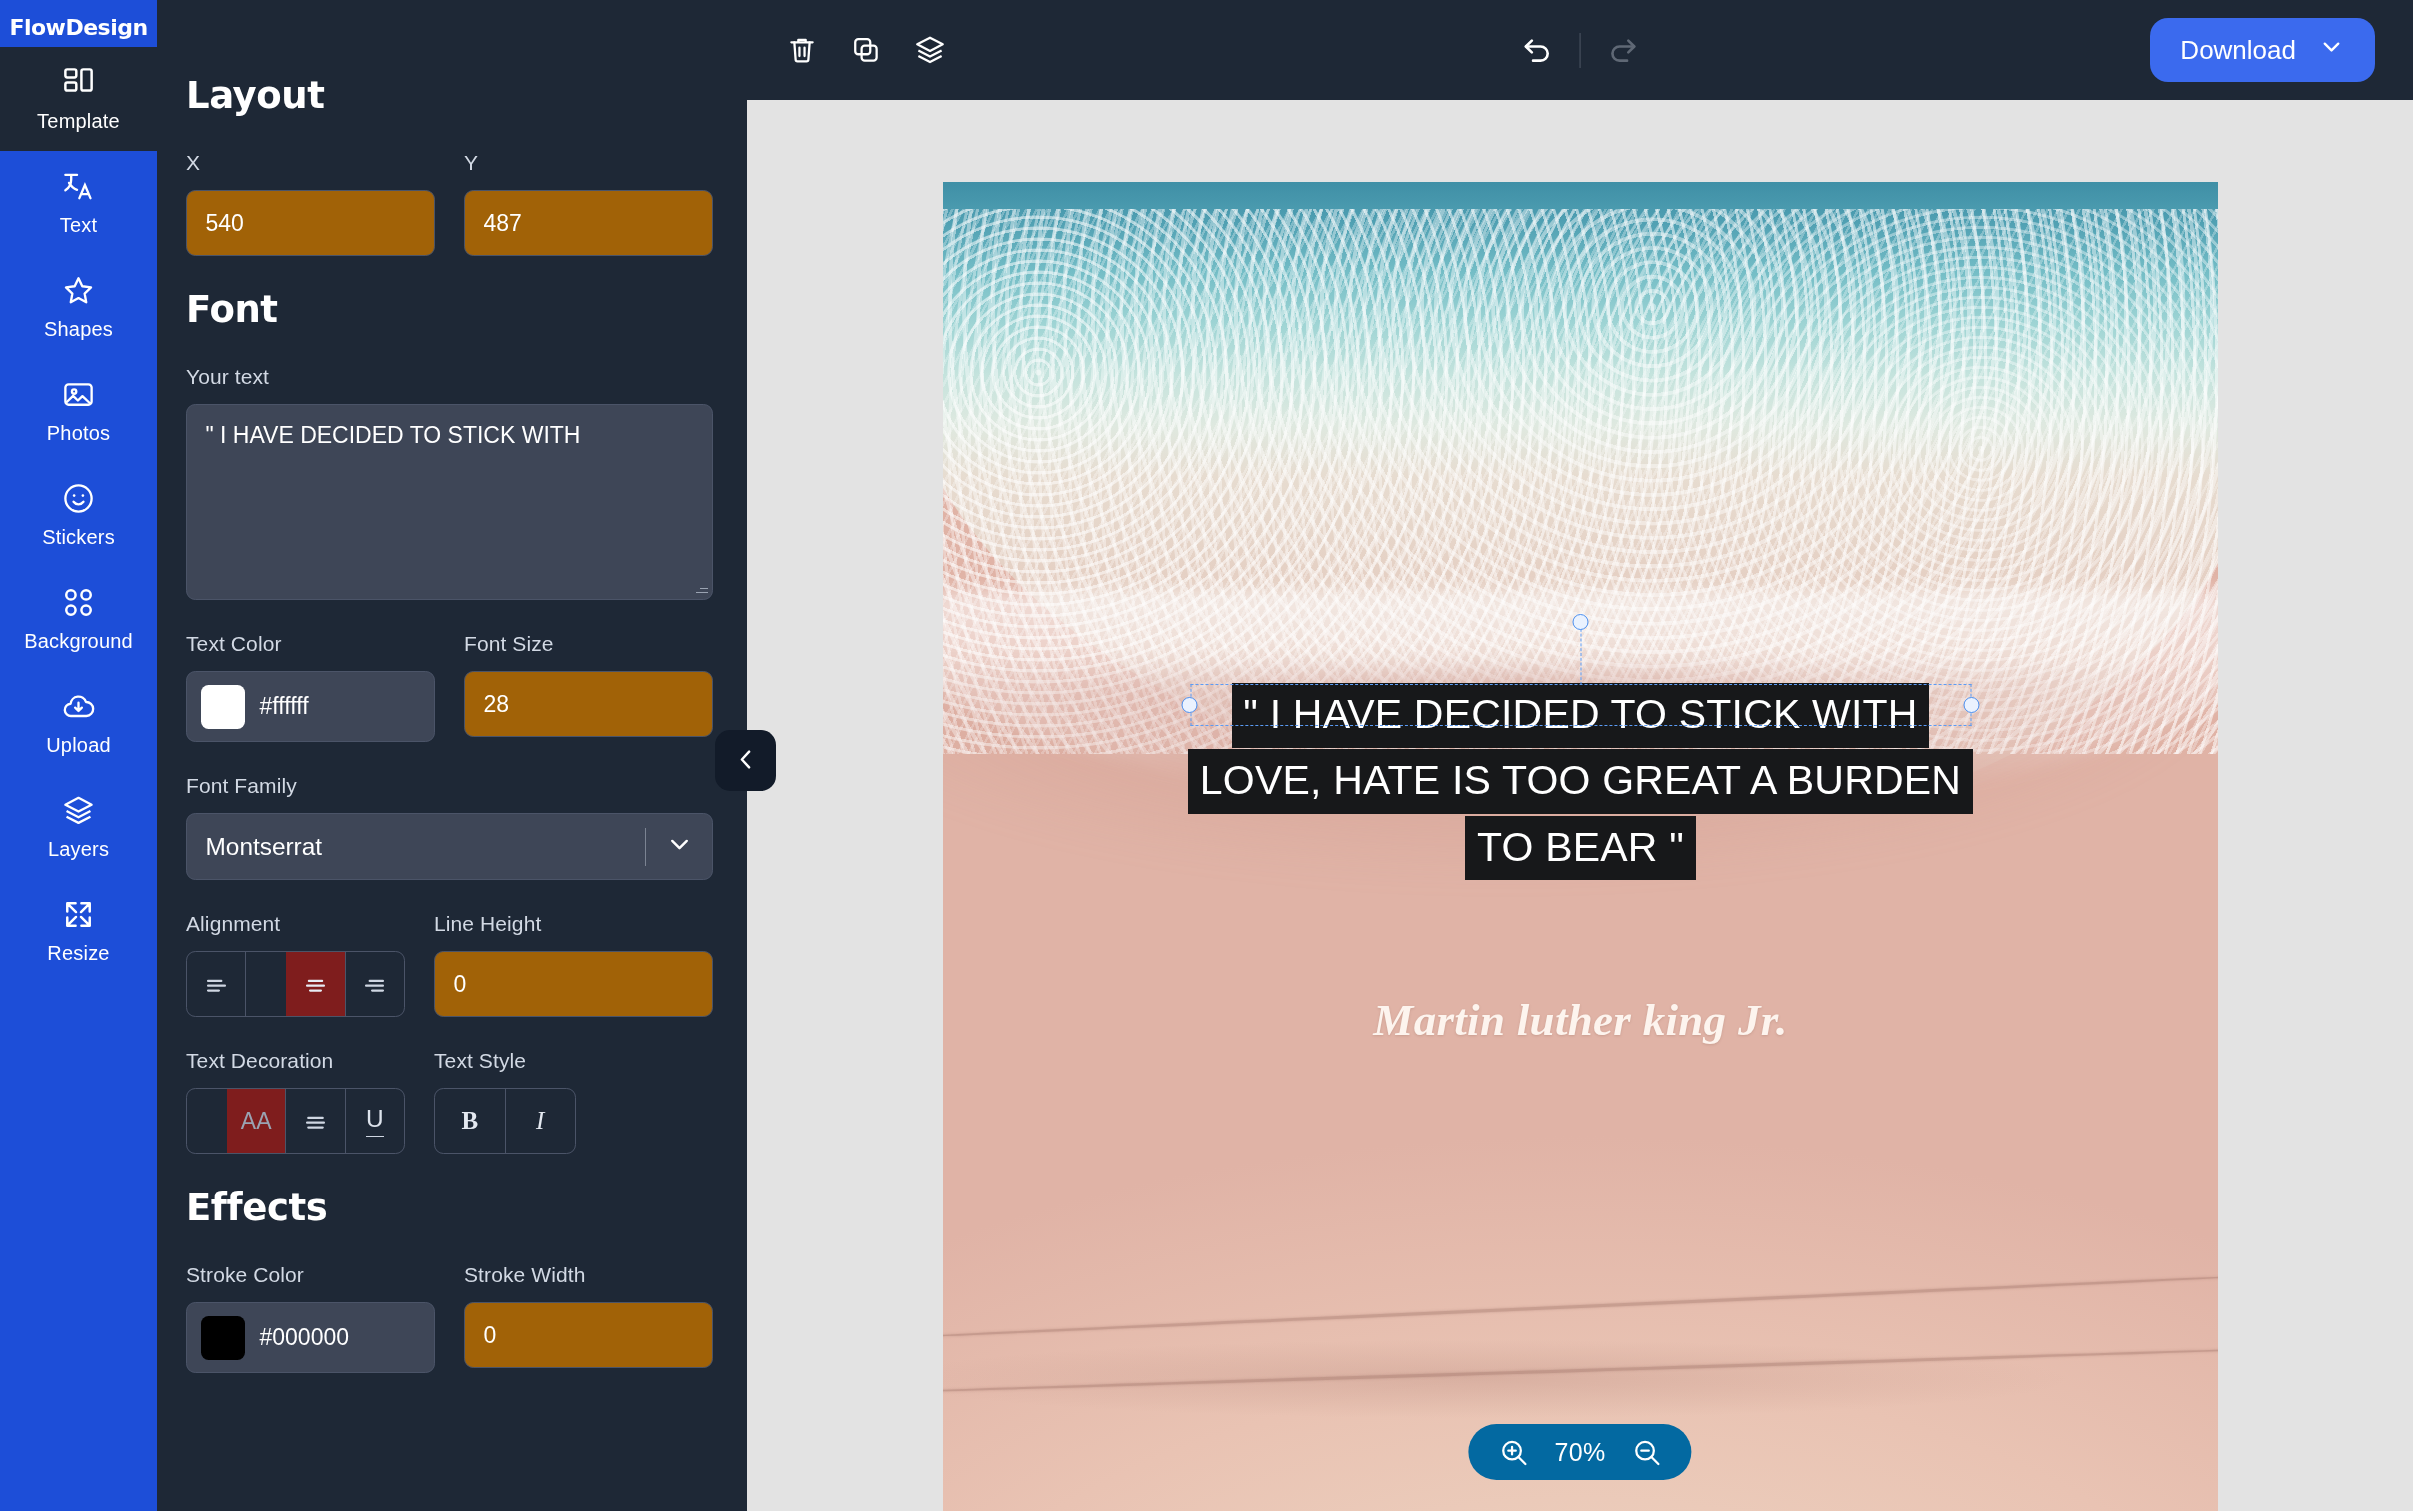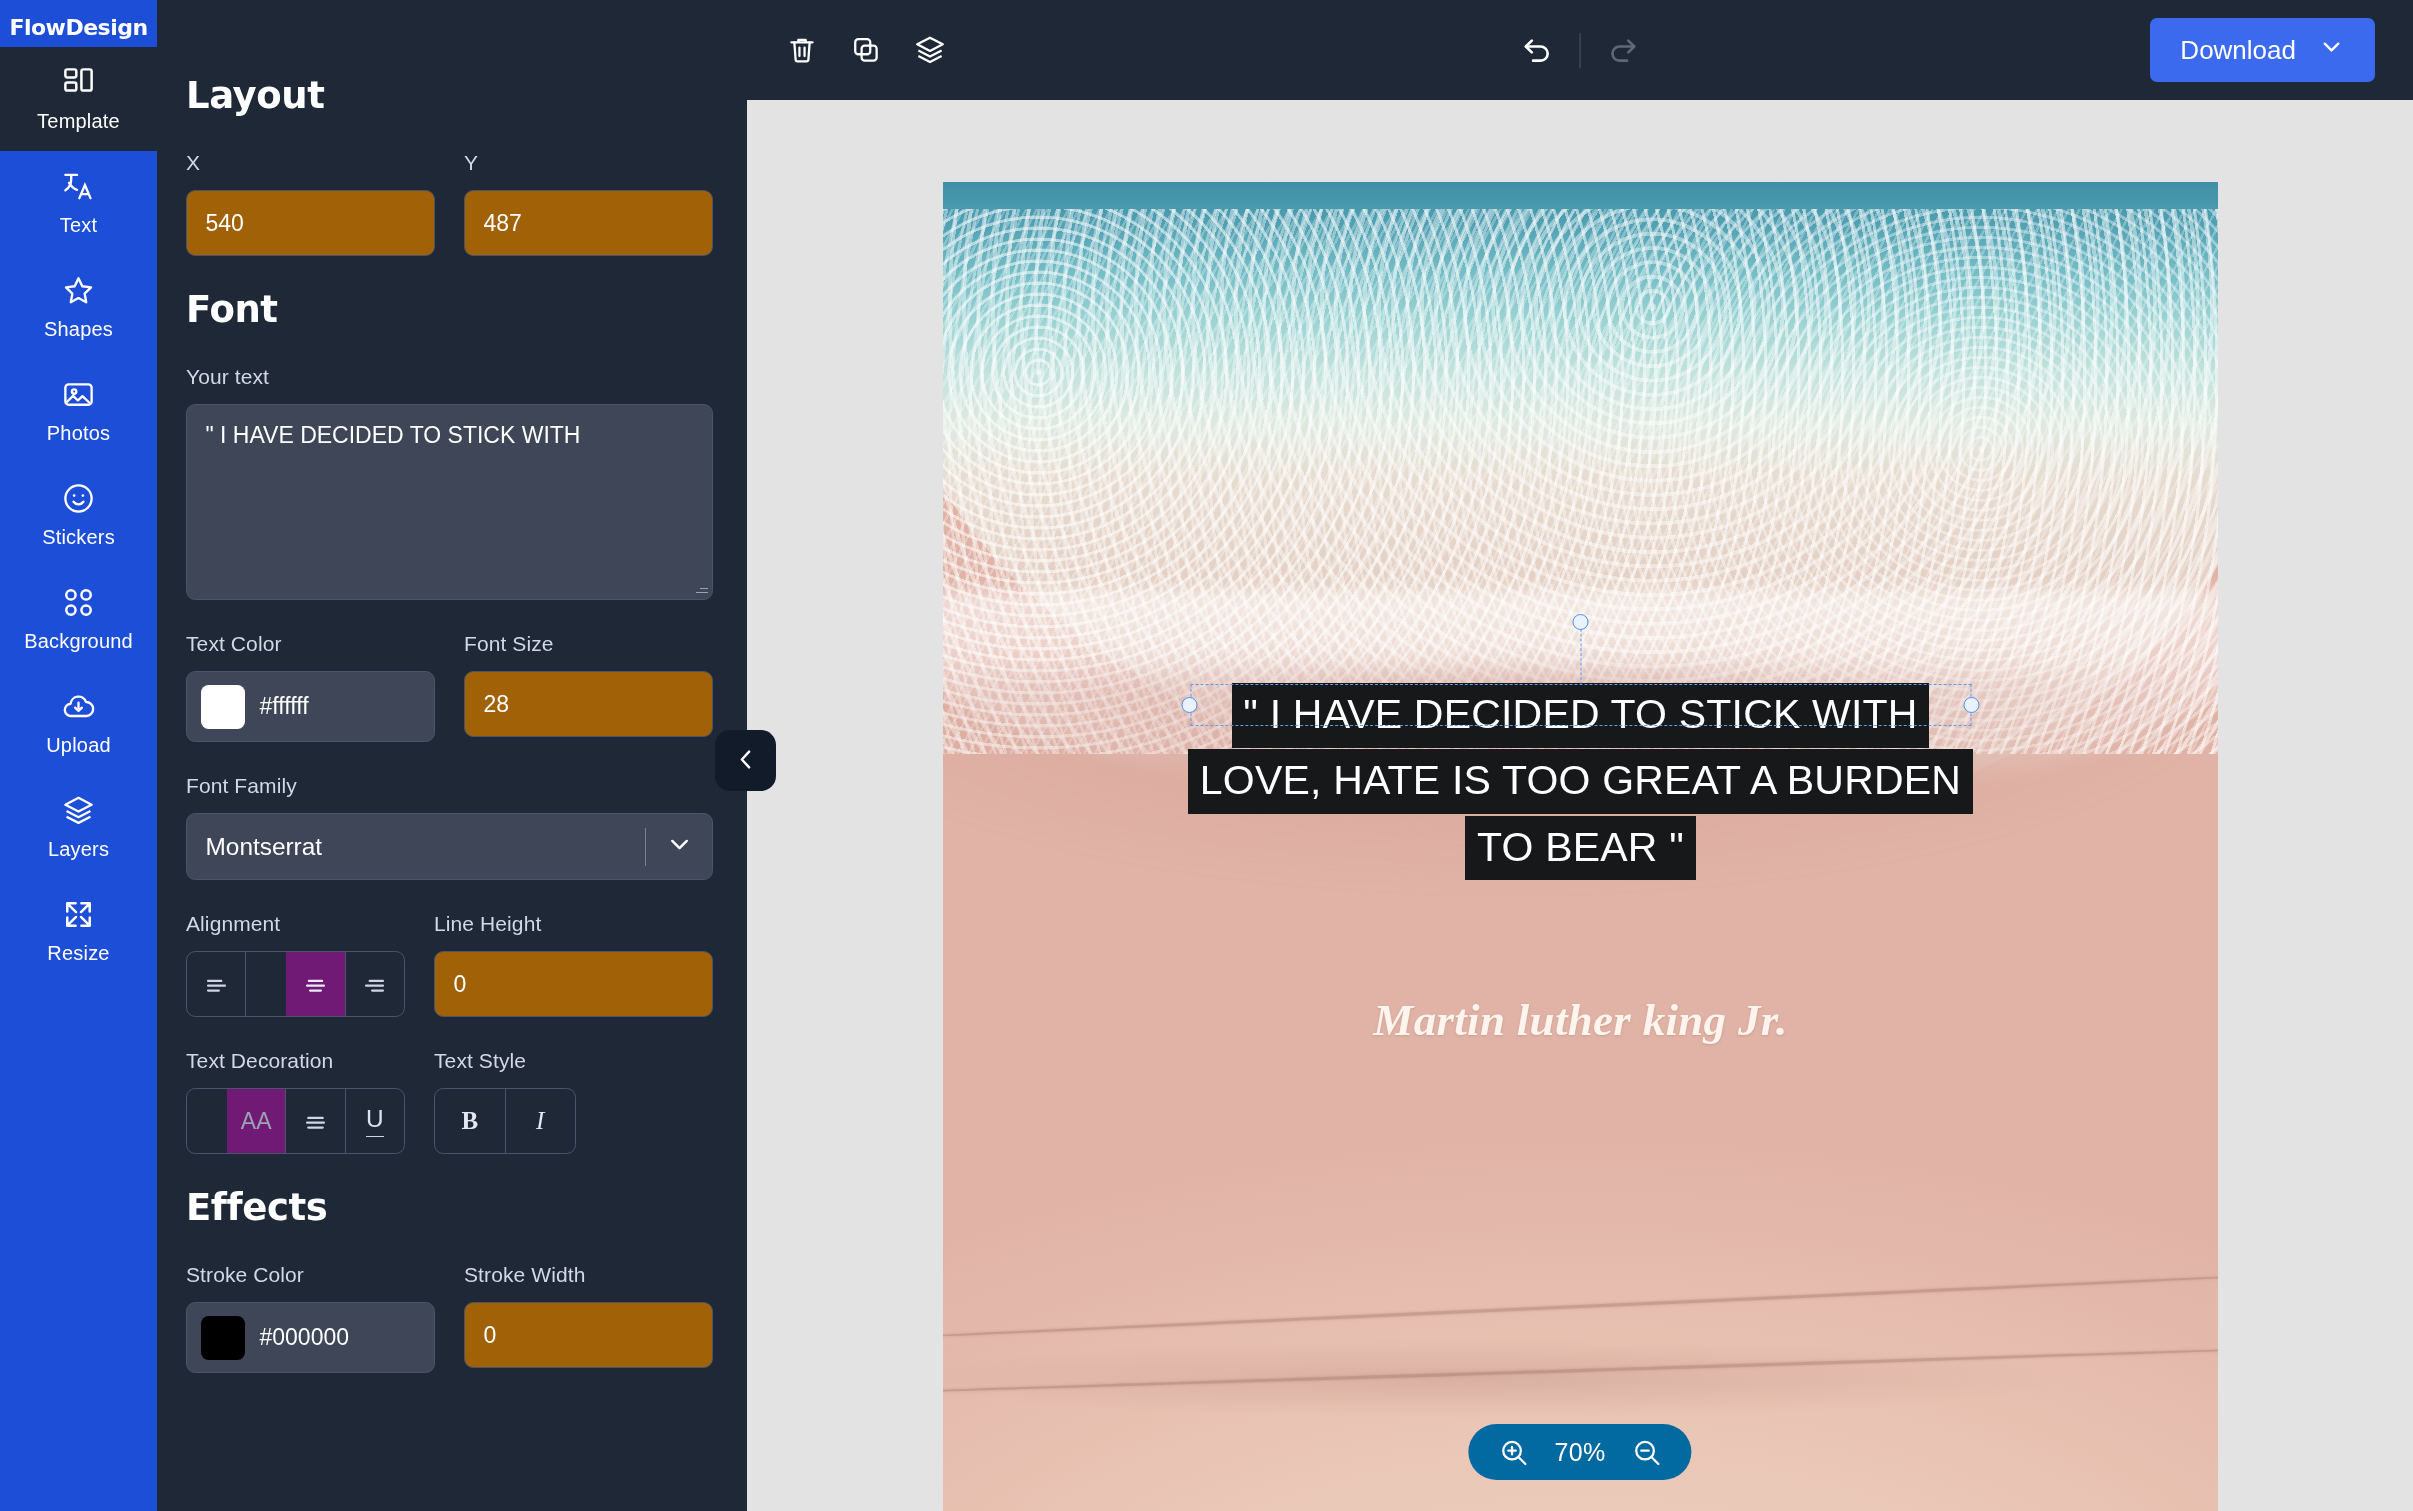--- a/index.html
+++ b/index.html
@@ -150,21 +150,21 @@
   }
   .seg .sgbtn {
     flex: 1;
     display: flex; align-items: center; justify-content: center;
     border-right: 0.8px solid #4b5468;
     color: #cfd6e2;
     cursor: pointer;
     font-size: 23px;
   }
   .seg .sgbtn:last-child { border-right: none; }
-  .seg .sgbtn.active { background: #701a75; margin-left: 40px; }
+  .seg .sgbtn.active { background: #7f1d1d; margin-left: 40px; }
 
   .style-seg { width: 142px; }
   .style-seg .sgbtn { font-size: 25px; color: #e4e9f1; }
   .bold-g { font-weight: 700; font-family: "Liberation Serif", serif; }
   .ital-g { font-style: italic; font-family: "Liberation Serif", serif; }
 
   
   .collapse-handle {
     position: absolute;
     left: 715px; top: 730px;
@@ -332,21 +332,21 @@
     z-index: 20;
   }
   .tb-left { display: flex; align-items: center; gap: 30px; margin-left: 38px; }
   .tb-center { position:absolute; left: 50%; transform: translateX(-50%); display:flex; align-items:center; gap: 23.6px; }
   .tb-divider { width: 1.7px; height: 35px; background: #4f5765; }
   .tb-icon { cursor: pointer; display:flex; }
   .tb-icon.disabled { opacity: .42; }
   .download-btn {
     position: absolute; right: 38px;
     background: #3b6aee;
-    border-radius: 7px;
+    border-radius: 18px;
     height: 64px;
     display: flex; align-items: center; gap: 22px;
     padding: 0 30px;
     color: #fff; font-size: 26px;
     cursor: pointer;
   }
 </style>
 </head>
 <body>
 

